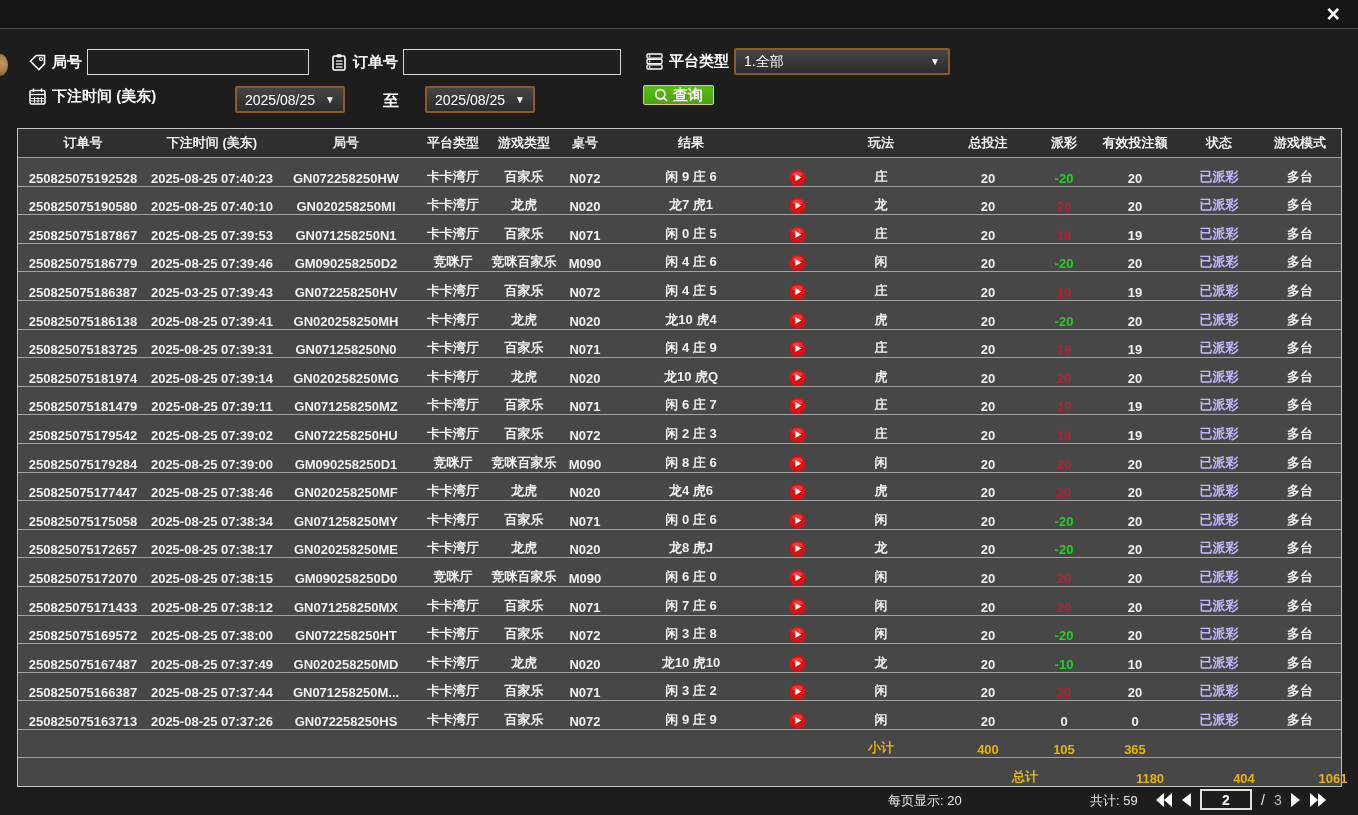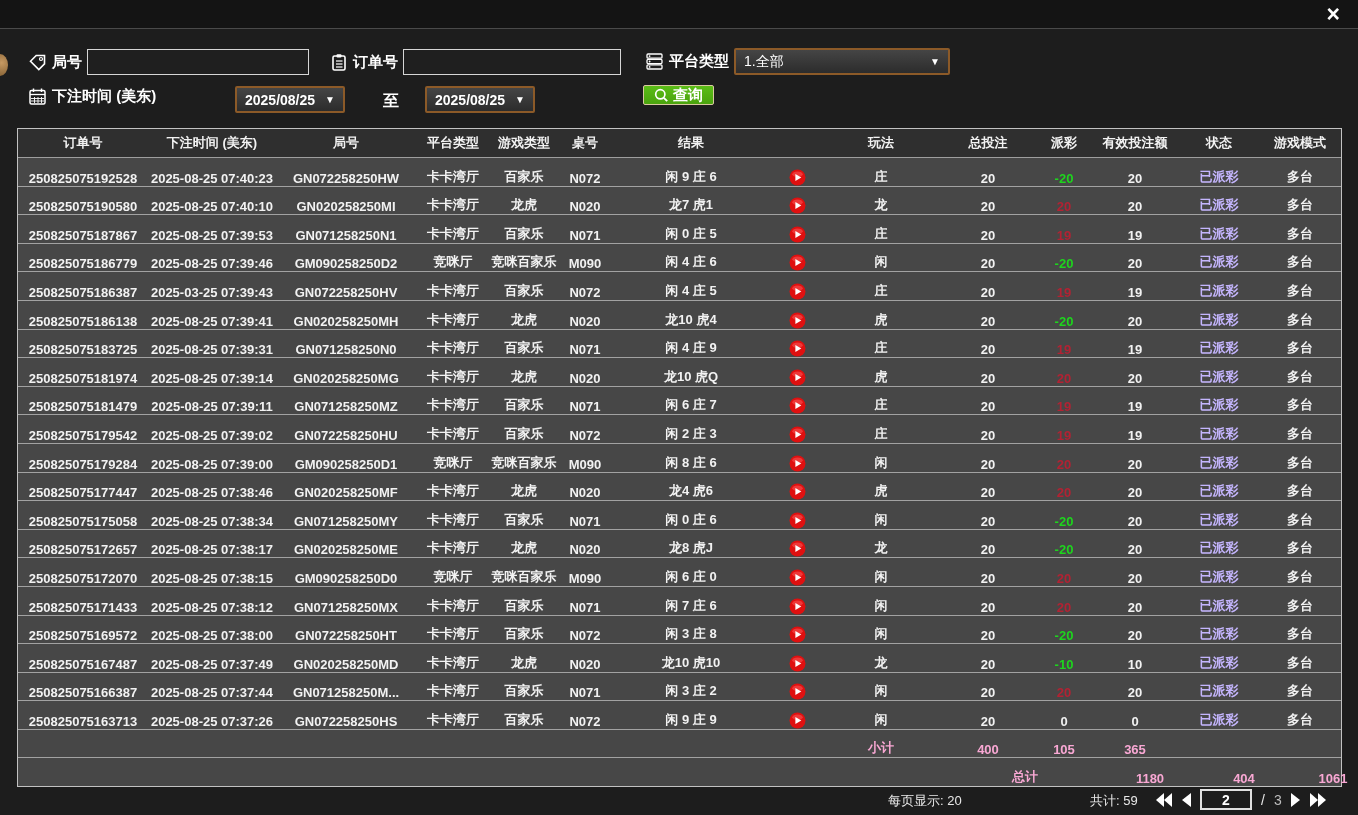--- a/index.html
+++ b/index.html
@@ -31,21 +31,21 @@
     background:#1f1f1f; border:1px solid #d6d6d6; height:26px;
     color:#fff; font-size:13px; padding:0 6px; outline:none;
   }
   .sel-box {
     display:flex; align-items:center; justify-content:space-between;
     background:linear-gradient(#454545,#2c2c2c);
     border:2px solid #8c5a28; border-radius:2px;
     height:27px; color:#fff; font-size:14px; padding:0 8px; cursor:pointer;
   }
   .sel-box .caret { font-size:10px; color:#fff; margin-left:6px; }
-  .date-box { width:110px; font-weight:bold; justify-content:center; gap:4px; }
+  .date-box { width:110px; font-weight:normal; justify-content:center; gap:4px; }
   .platform-box { width:216px; }
   .search-btn {
     position:absolute; display:flex; align-items:center; gap:4px;
     background:linear-gradient(#5bbd17,#4aa30e);
     border:1px solid #d9c9a0; border-radius:2px;
     height:20px; padding:0 10px; color:#fff; font-size:15px; font-weight:bold;
     cursor:pointer;
   }
   
   .table {
@@ -68,21 +68,21 @@
     overflow:hidden; white-space:nowrap; flex:0 0 auto;
   }
   .c1{width:130px}.c2{width:128px}.c3{width:140px}.c4{width:74px}
   .c5{width:68px}.c6{width:54px}.c7{width:158px}.c8{width:54px}
   .c9{width:114px}.c10{width:100px}.c11{width:52px}.c12{width:90px}
   .c13{width:78px}.c14{width:84px}
   .pay-green { color:#1ed41e; }
   .pay-red   { color:#b22233; }
   .pay-white { color:#f0f0f0; }
   .status-paid { color:#c4b5fd; }
-  .sumtxt { color:#f9a8d4;margin-top:8px; }
+  .sumtxt { color:#eab308;margin-top:8px; }
   .playwrap { display:inline-flex; cursor:pointer; vertical-align:middle; }
   
   .pagebar { position:absolute; left:0; top:785px; width:100%; height:30px; }
   .pb-text { position:absolute; color:#e8e8e8; font-size:13px; top:7px; }
   .pb-perpage { left:888px; }
   .pb-total { left:1090px; }
   .pager { position:absolute; left:1155px; top:4px; display:flex; align-items:center; gap:9px; }
   .pg-btn { display:inline-flex; cursor:pointer; }
   .page-input {
     width:52px; height:21px; background:transparent; border:2px solid #e0e0e0;

